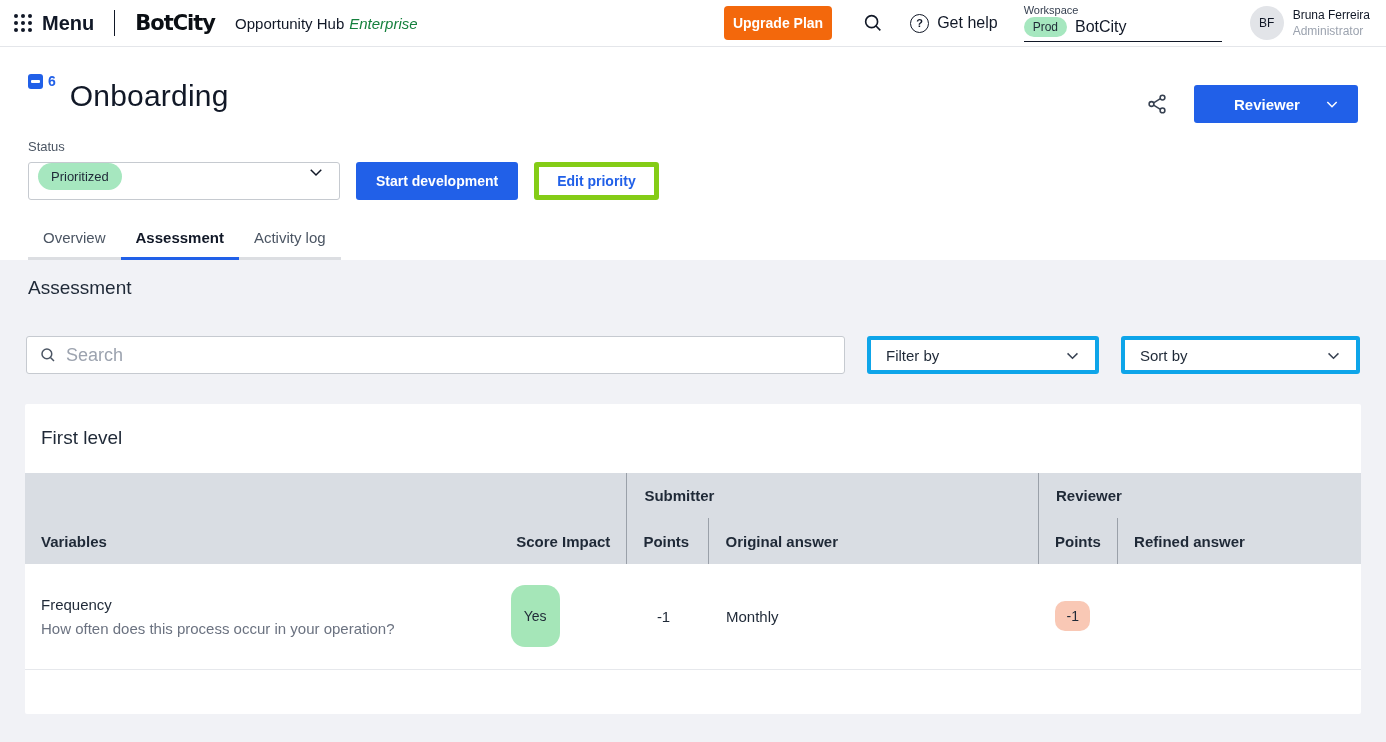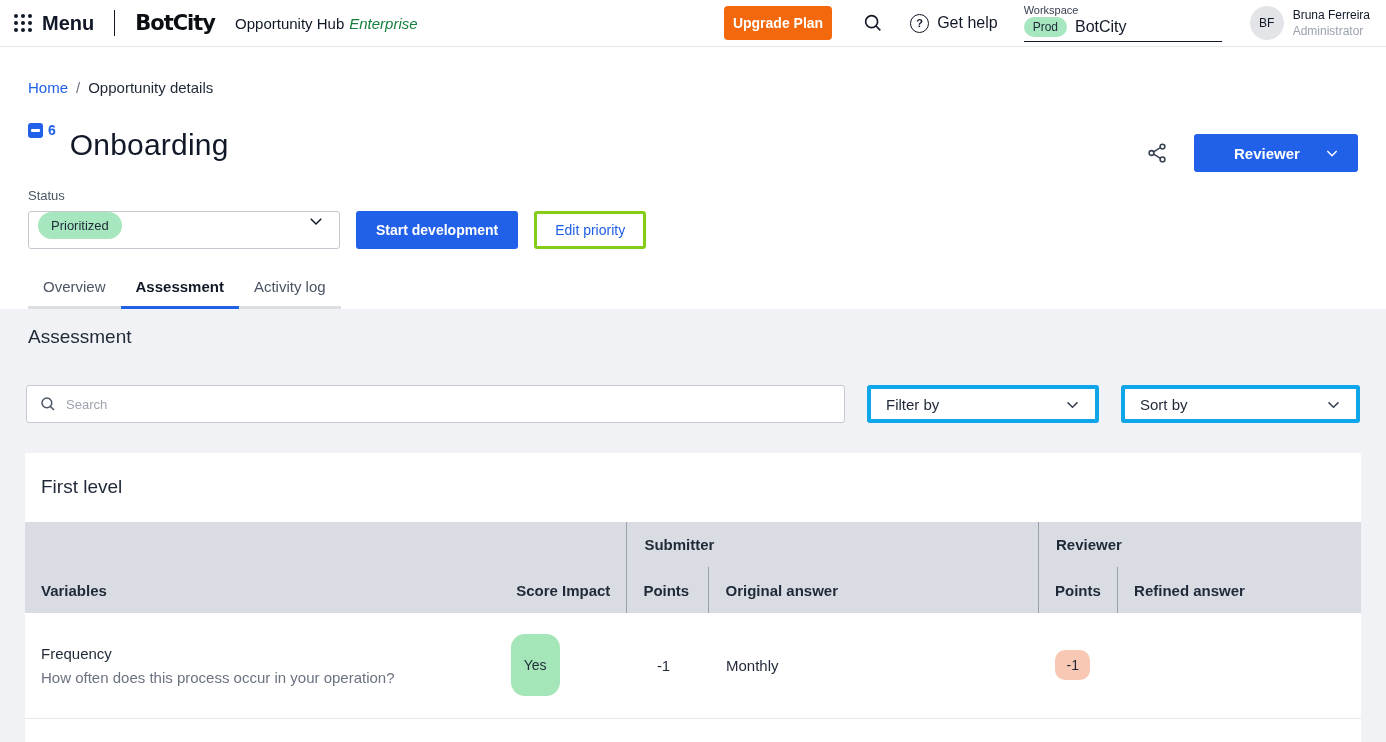--- a/index.html
+++ b/index.html
@@ -67,35 +67,35 @@
     width:312px; height:38px; border:1px solid #c6cad0; border-radius:3px; background:#fff;
     display:flex; align-items:flex-start; justify-content:space-between; padding:0 14px 0 9px; cursor:pointer;
   }
   .pill{ display:inline-block; border-radius:14px; font-size:13px; color:#1f2937; }
   .pill-green{ background:#a6e7bf; padding:6px 13px; }
   .btn-primary{
     background:#2160e8; color:#fff; border:none; border-radius:3px; height:38px; padding:0 20px;
     font-size:14px; font-weight:700; cursor:pointer;
   }
   .btn-outline{
-    background:#fff; color:#2160e8; border:3px solid #84cc16; border-radius:3px; height:38px; padding:4px 18px;
-    font-size:14px; font-weight:400; cursor:pointer; margin-left:0;
+    background:#fff; color:#2160e8; border:5px solid #84cc16; border-radius:3px; height:38px; padding:4px 18px;
+    font-size:14px; font-weight:700; cursor:pointer; margin-left:0;
   }
   .tabs{ margin-top:22px; display:inline-flex; }
   .tab{ padding:7px 15px 11px; font-size:15px; color:#4b5563; border-bottom:3px solid #dcdee2; cursor:pointer; }
   .tab.active{ color:#111827; font-weight:700; border-bottom-color:#2160e8; }
   
   .section{ background:#f1f2f6; flex:1 1 auto; padding:0 25px; }
   .section-title{ padding-top:17px; font-size:19px; font-weight:400; color:#1f2937; padding-left:3px;}
   .toolbar{ margin-top:37px; display:flex; align-items:center; gap:22px; padding:0 1px;}
   .search-box{
     flex:1 1 auto; height:38px; background:#fff; border:1px solid #c6cad0; border-radius:3px;
     display:flex; align-items:center; padding:0 12px; gap:9px;
   }
-  .search-box input{ border:none; outline:none; font-size:13px; flex:1; color:#1f2937; font-family:inherit; background:transparent;}
+  .search-box input{ border:none; outline:none; font-size:18px; flex:1; color:#1f2937; font-family:inherit; background:transparent;}
   .search-box input::placeholder{ color:#9ca3af; }
   .select-box{
     height:38px; background:#fff; border:4px solid #0ea5e9; border-radius:3px;
     display:flex; align-items:center; justify-content:space-between; padding:0 14px 0 15px;
     font-size:15px; color:#1f2937; cursor:pointer; flex:0 0 auto;
   }
   .filter-select{ width:232px; }
   .sort-select{ width:239px; }
   
   .card{ margin-top:30px; background:#fff; min-height:310px; border-radius:2px; }
@@ -165,25 +165,20 @@
       <span class="avatar">BF</span>
       <span>
         <div class="user-name">Bruna Ferreira</div>
         <div class="user-role">Administrator</div>
       </span>
     </div>
   </div>
 </header>
 
 <div class="upper">
-  <nav class="breadcrumb">
-    <a class="bc-home" href="#">Home</a>
-    <span class="bc-sep">/</span>
-    <span class="bc-current">Opportunity details</span>
-  </nav>
 
   <div class="title-row">
     <div class="title-left">
       <span class="prio-group">
         <span class="prio-icon"></span>
         <span class="prio-num">6</span>
       </span>
       <h1 class="page-title">Onboarding</h1>
     </div>
     <div class="title-right">

